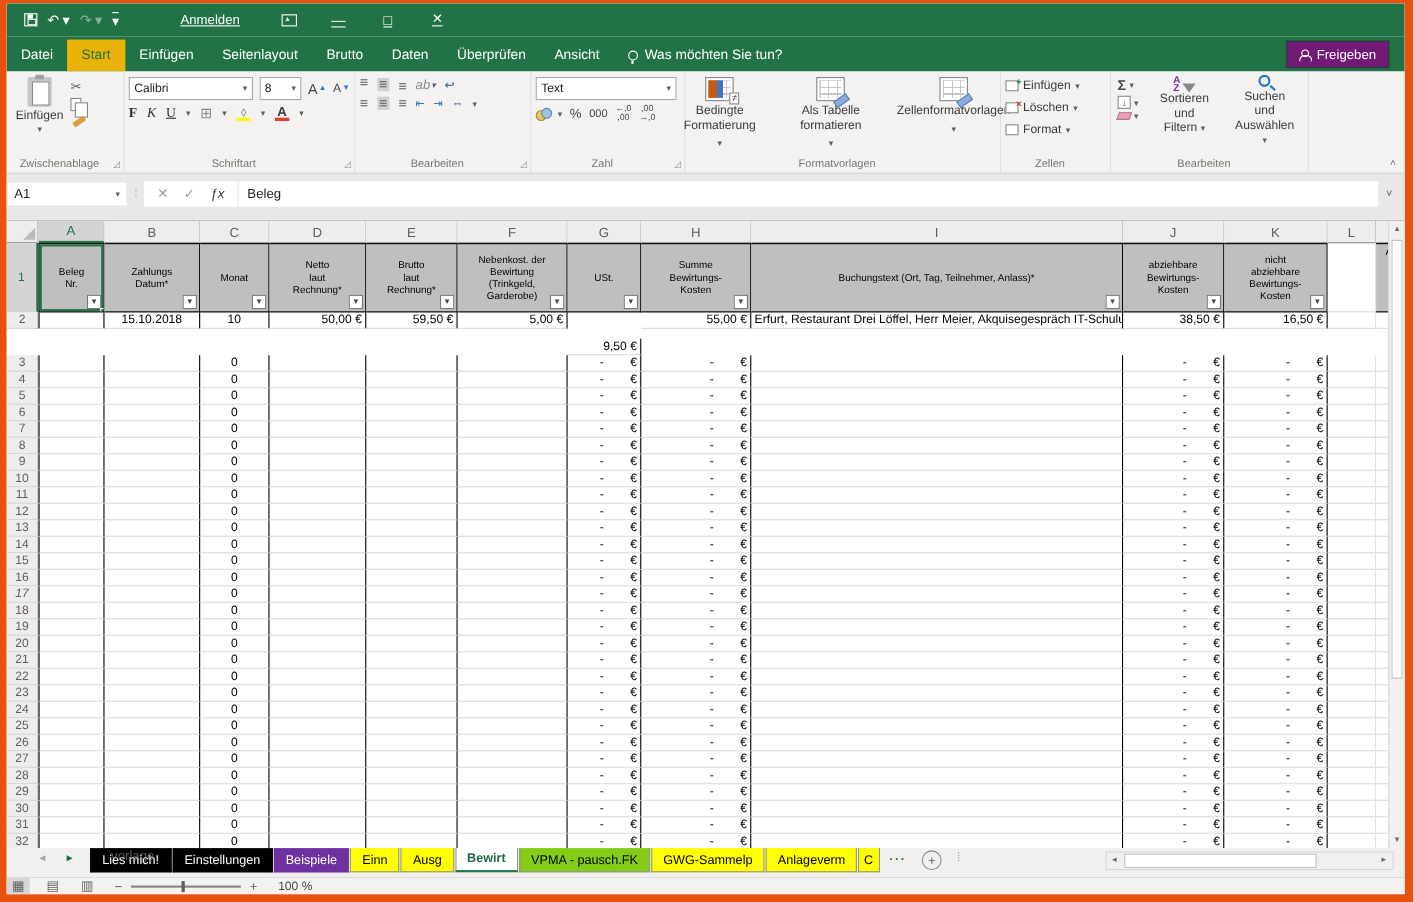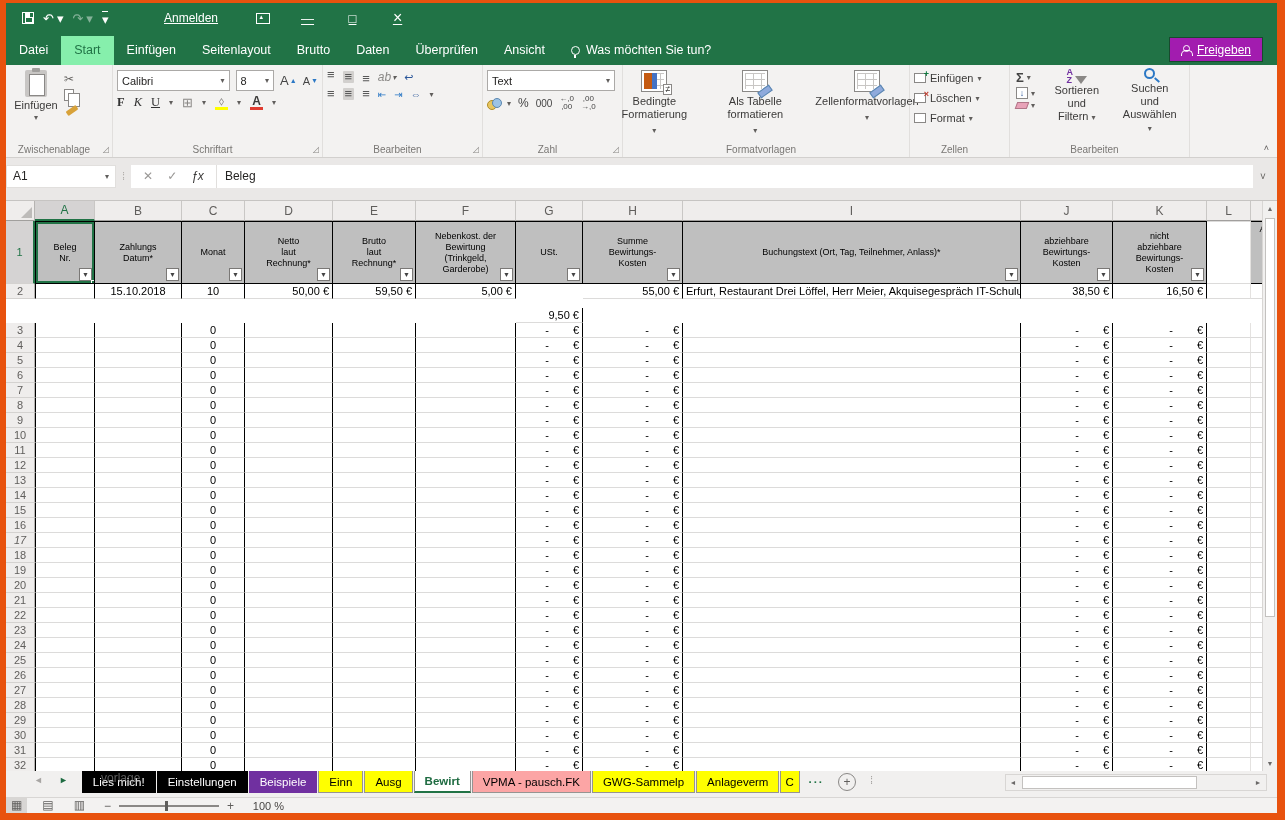--- a/index.html
+++ b/index.html
@@ -21,26 +21,26 @@
   .tb-title { flex:1; text-align:center; color:#fbfdfb; white-space:nowrap; overflow:hidden; }
   .tb-right { display:flex; align-items:center; flex:none;text-decoration:underline; }
   .tb-account { padding:0 22px 0 8px; }
   .winbtn { width:45px; height:30px; display:flex; align-items:center; justify-content:center; font-size:13px; color:#fff; }
   .ribopts-ic { width:14px; height:11px; border:1px solid #fff; position:relative; }
   .ribopts-ic:before { content:"▴"; position:absolute; font-size:7px; top:-1px; left:3px; color:#fff; }
 
   
   .tabrow { height:32px; background:#217346; display:flex; align-items:flex-end; color:#fff; font-size:12.5px; position:relative; flex:none; }
   .mtab { padding:7px 13px 8px; cursor:default; white-space:nowrap; }
-  .mtab.active { background:#86efac; color:#217346; }
+  .mtab.active { background:#eab308; color:#217346; }
   .tellme { display:flex; align-items:center; gap:6px; padding:7px 13px 8px; }
   .bulb { width:9px; height:9px; border:1.5px solid #fff; border-radius:50%; position:relative; }
   .bulb:after { content:""; position:absolute; left:2px; top:8px; width:2px; height:3px; background:#fff; }
-  .share-btn { position:absolute; right:14px; top:4px; height:25px; background:#a21caf; border:1px solid #174A2E;
-               color:#fff; display:flex; align-items:center; gap:6px; padding:0 11px; font-size:12px;text-decoration:underline; }
+  .share-btn { position:absolute; right:14px; top:4px; height:25px; background:#701a75; border:1px solid #174A2E;
+               color:#fff; display:flex; align-items:center; gap:6px; padding:0 11px; font-size:12px; }
   .person-ic { width:10px; height:10px; position:relative; }
   .person-ic:before { content:""; position:absolute; left:2.5px; top:0; width:5px; height:5px; border:1.3px solid #fff; border-radius:50%; }
   .person-ic:after { content:""; position:absolute; left:0; top:5.5px; width:10px; height:5px; border:1.3px solid #fff; border-bottom:none; border-radius:5px 5px 0 0; }
 
   
   .ribbon { height:93px; background:#F3F2F1; border-bottom:1px solid #D2D0CE; display:flex; font-size:11px; color:#3B3A39; position:relative; flex:none; }
   .rgroup { position:relative; border-right:1px solid #E1DFDD; padding:3px 4px 16px; display:flex; flex-direction:column; flex:none; }
   .glabel { position:absolute; left:0; right:10px; bottom:2px; text-align:center; font-size:10px; color:#797774; white-space:nowrap; }
   .launcher { position:absolute; right:3px; bottom:3px; font-size:8px; color:#8A8886; }
   .gbody { display:flex; flex:1; }
@@ -1421,21 +1421,21 @@
       <span class="nav-dis">◄</span>
       <span class="nav-en">►</span>
     </div>
     <div class="stabs" id="sheet-tabs">
         <div class="stab" style="background: rgb(0, 0, 0); color: rgb(255, 255, 255); border-color: rgb(0, 0, 0);">Lies mich!</div>
         <div class="stab" style="background: rgb(0, 0, 0); color: rgb(255, 255, 255); border-color: rgb(0, 0, 0);">Einstellungen</div>
         <div class="stab" style="background: rgb(112, 48, 160); color: rgb(255, 255, 255); border-color: rgb(112, 48, 160);">Beispiele</div>
         <div class="stab" style="background: rgb(255, 255, 0); color: rgb(0, 0, 0);">Einn</div>
         <div class="stab" style="background: rgb(255, 255, 0); color: rgb(0, 0, 0);">Ausg</div>
         <div class="stab active" style="background: rgb(255, 255, 255); color: rgb(30, 107, 65);">Bewirt</div>
-        <div class="stab" style="background: #fca5a5; color: rgb(0, 0, 0);">VPMA - pausch.FK</div>
+        <div class="stab" style="background: #84cc16; color: rgb(0, 0, 0);">VPMA - pausch.FK</div>
         <div class="stab" style="background: rgb(255, 255, 0); color: rgb(0, 0, 0);">GWG-Sammelp</div>
         <div class="stab" style="background: rgb(255, 255, 0); color: rgb(0, 0, 0);">Anlageverm</div>
         <div class="stab partialtab" style="background: rgb(255, 255, 0); color: rgb(0, 0, 0);">C</div>
       </div>
     <span class="more-sheets">...</span>
     <span class="addsheet">+</span>
     <span class="tb-dots">⁞</span>
     <div class="hscroll">
       <span class="hs-arrow">◄</span>
       <span class="hs-thumb"></span>

